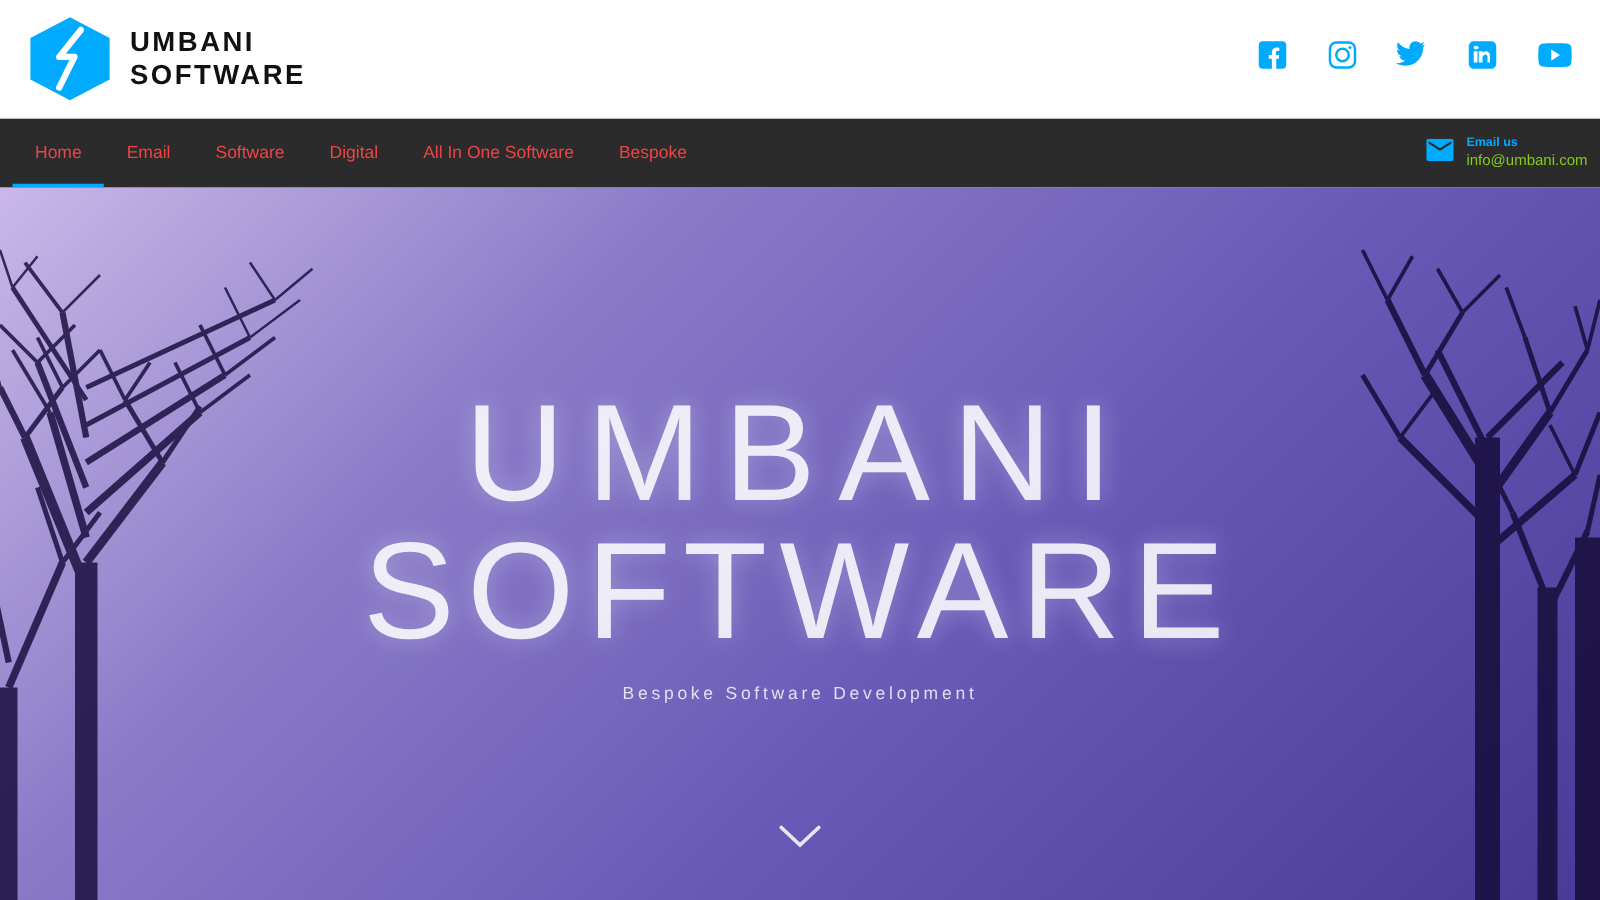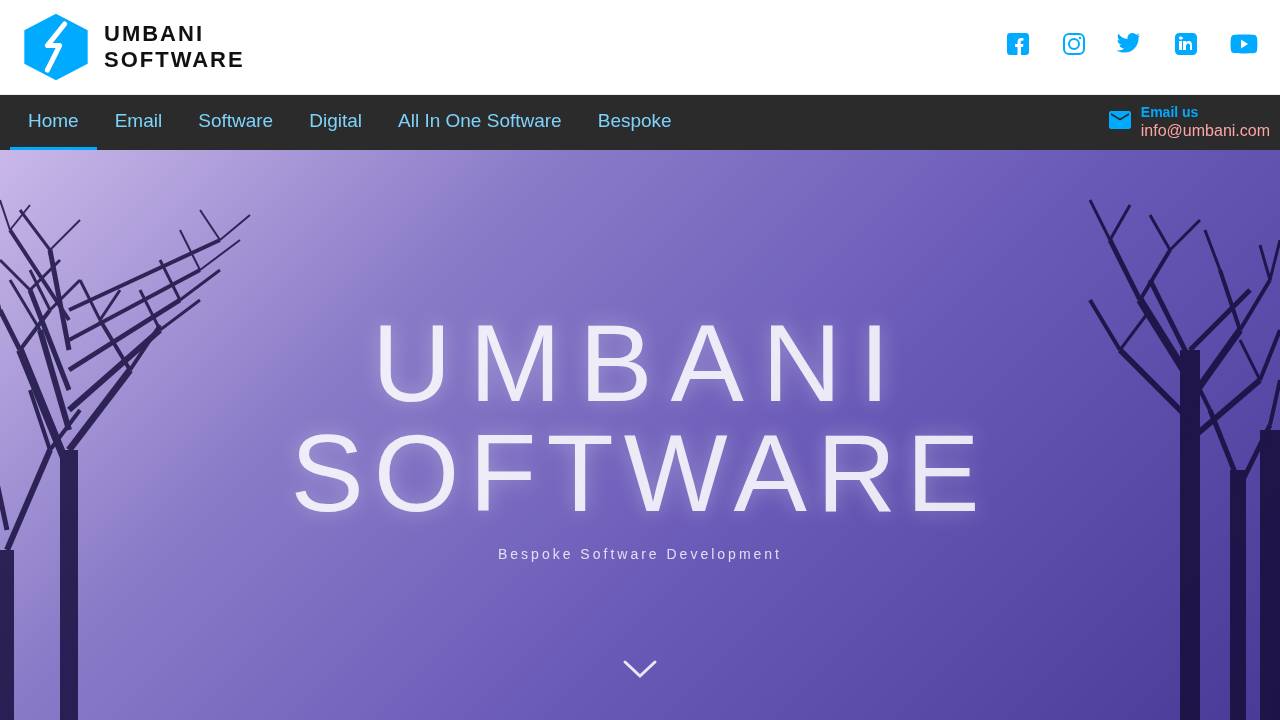--- a/index.html
+++ b/index.html
@@ -56,22 +56,22 @@
       height: 55px;
       padding: 0 10px;
     }
     .nav-links {
       display: flex;
       align-items: center;
       flex: 1;
       gap: 0;
     }
     .nav-item {
-      color: #7dd3fc;
-      font-size: 19px;
+      color: #ef4444;
+      font-size: 14px;
       padding: 0 18px;
       height: 55px;
       display: flex;
       align-items: center;
       cursor: pointer;
       white-space: nowrap;
       border-bottom: 3px solid transparent;
     }
     .nav-item.active {
       border-bottom: 3px solid #00aaff;
@@ -91,26 +91,26 @@
       color: #00aaff;
       font-size: 20px;
     }
     .contact-text {
       display: flex;
       flex-direction: column;
       line-height: 1.3;
     }
     .contact-label {
       color: #00aaff;
-      font-size: 14px;
+      font-size: 10px;
       font-weight: bold;
     }
     .contact-value {
-      color: #fca5a5;
-      font-size: 16px;
+      color: #84cc16;
+      font-size: 12px;
     }
 
     
     .hero {
       position: relative;
       width: 1280px;
       height: 570px;
       overflow: hidden;
       background: #7b6bbf;
     }

